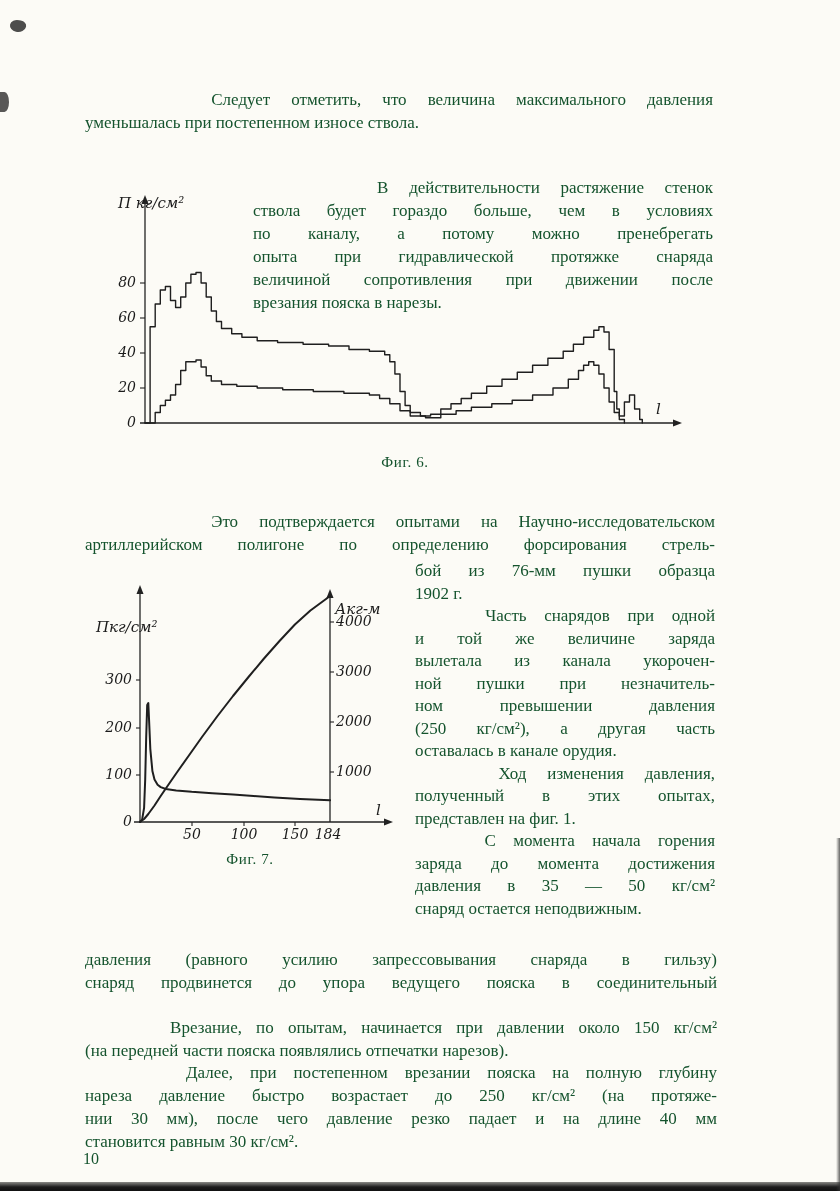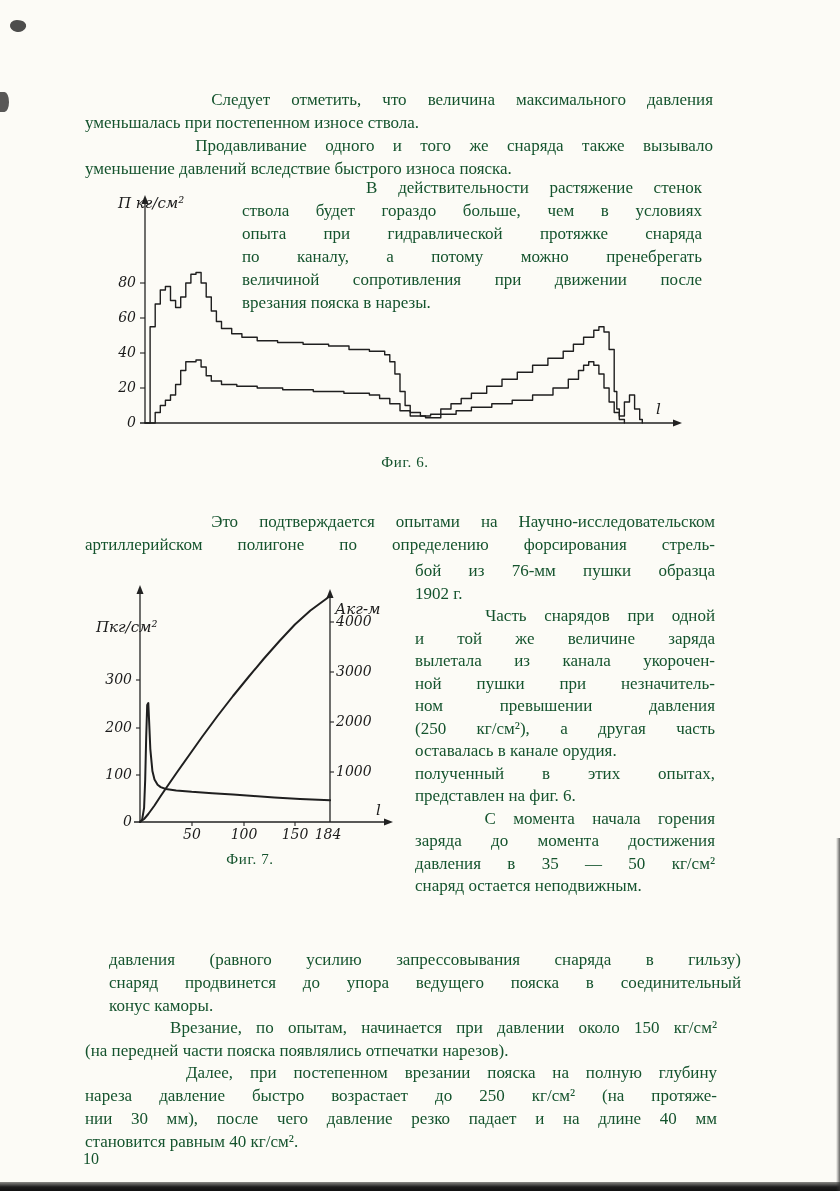--- a/index.html
+++ b/index.html
@@ -41,30 +41,26 @@
   <div class="artifact speck1"></div>
   <div class="artifact speck2"></div>
   <div class="artifact bottom-band"></div>
   <div class="artifact right-edge"></div>
 
   <div class="para" style="left:85px; top:88px; width:628px;">
       <div class="tline just">&nbsp;&nbsp;&nbsp;&nbsp;&nbsp;&nbsp;Следует отметить, что величина максимального давления</div>
       <div class="tline">уменьшалась при постепенном износе ствола.</div>
     </div>
 
-  <div class="para" style="left:85px; top:134px; width:628px;">
-      <div class="tline just">&nbsp;&nbsp;&nbsp;&nbsp;&nbsp;&nbsp;Продавливание одного и того же снаряда также вызывало</div>
-      <div class="tline">уменьшение давлений вследствие быстрого износа пояска.</div>
-    </div>
 
-  <div class="para" style="left:242px; top:176px; width:460px;">
+  <div class="para" style="left:253px; top:176px; width:460px;">
       <div class="tline just">&nbsp;&nbsp;&nbsp;&nbsp;&nbsp;&nbsp;В действительности растяжение стенок</div>
       <div class="tline just">ствола будет гораздо больше, чем в условиях</div>
+      <div class="tline just">по каналу, а потому можно пренебрегать</div>
       <div class="tline just">опыта при гидравлической протяжке снаряда</div>
-      <div class="tline just">по каналу, а потому можно пренебрегать</div>
       <div class="tline just">величиной сопротивления при движении после</div>
       <div class="tline">врезания пояска в нарезы.</div>
     </div>
 
   <svg id="fig6-svg" class="fig" style="left:90px; top:188px;" width="600" height="255" viewBox="0 0 600 255">
     <g>
       <line class="axisline" x1="55" y1="14" x2="55" y2="235"></line>
       <path class="arrow" d="M55 7 L51.5 16 L58.5 16 Z"></path>
       <line class="axisline" x1="50" y1="235" x2="584" y2="235"></line>
       <path class="arrow" d="M592 235 L583 231.5 L583 238.5 Z"></path>
@@ -134,41 +130,41 @@
   <div class="para col" style="left:415px; top:560px; width:300px;">
       <div class="tline just">бой из 76-мм пушки образца</div>
       <div class="tline">1902 г.</div>
       <div class="tline just">&nbsp;&nbsp;&nbsp;&nbsp;Часть снарядов при одной</div>
       <div class="tline just">и той же величине заряда</div>
       <div class="tline just">вылетала из канала укорочен-</div>
       <div class="tline just">ной пушки при незначитель-</div>
       <div class="tline just">ном превышении давления</div>
       <div class="tline just">(250 кг/см²), а другая часть</div>
       <div class="tline">оставалась в канале орудия.</div>
+      <div class="tline just">&nbsp;&nbsp;&nbsp;&nbsp;Ход изменения давления,</div>
       <div class="tline just">полученный в этих опытах,</div>
-      <div class="tline">представлен на фиг. 6.</div>
+      <div class="tline">представлен на фиг. 1.</div>
       <div class="tline just">&nbsp;&nbsp;&nbsp;&nbsp;С момента начала горения</div>
       <div class="tline just">заряда до момента достижения</div>
       <div class="tline just">давления в 35 — 50 кг/см²</div>
       <div class="tline">снаряд остается неподвижным.</div>
     </div>
 
-  <div class="para" style="left:85px; top:948px; width:632px;margin-left:24px;">
+  <div class="para" style="left:85px; top:948px; width:632px;">
       <div class="tline just">давления (равного усилию запрессовывания снаряда в гильзу)</div>
       <div class="tline just">снаряд продвинется до упора ведущего пояска в соединительный</div>
-      <div class="tline">конус каморы.</div>
     </div>
 
   <div class="para" style="left:85px; top:1016px; width:632px;">
       <div class="tline just">&nbsp;&nbsp;&nbsp;&nbsp;&nbsp;&nbsp;Врезание, по опытам, начинается при давлении около 150 кг/см²</div>
       <div class="tline">(на передней части пояска появлялись отпечатки нарезов).</div>
     </div>
 
   <div class="para" style="left:85px; top:1061px; width:632px;">
       <div class="tline just">&nbsp;&nbsp;&nbsp;&nbsp;&nbsp;&nbsp;Далее, при постепенном врезании пояска на полную глубину</div>
       <div class="tline just">нареза давление быстро возрастает до 250 кг/см² (на протяже-</div>
       <div class="tline just">нии 30 мм), после чего давление резко падает и на длине 40 мм</div>
-      <div class="tline">становится равным 40 кг/см².</div>
+      <div class="tline">становится равным 30 кг/см².</div>
     </div>
 
   <div class="pageno">10</div>
 
 </div>
 
 </body></html>

